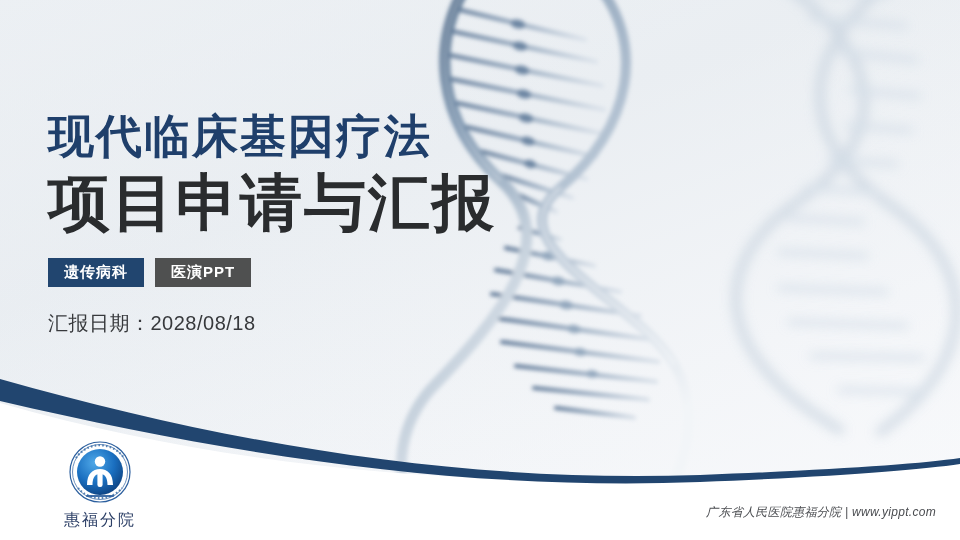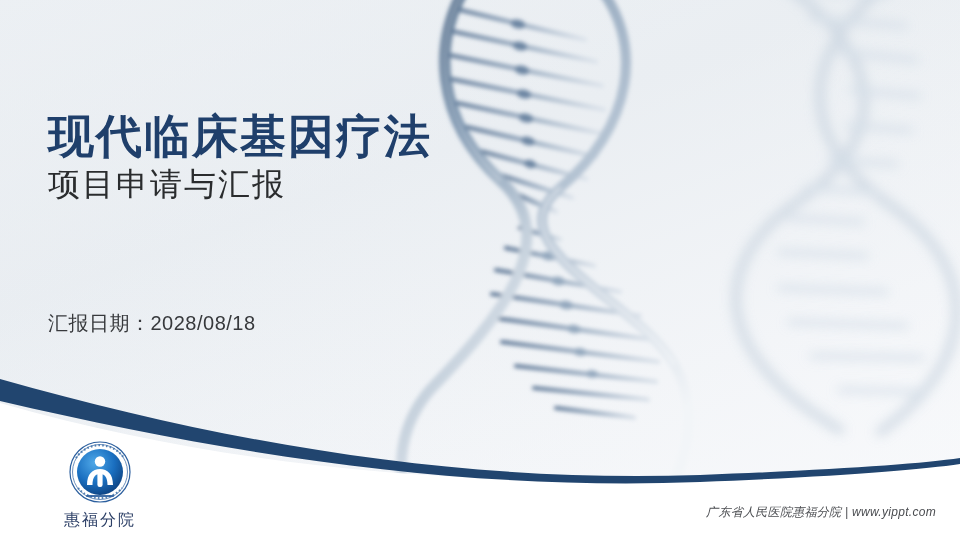--- a/index.html
+++ b/index.html
@@ -55,22 +55,22 @@
   }
   .title-line1 {
     font-size: 46px;
     font-weight: bold;
     color: #1f3f6b;
     letter-spacing: 2px;
     line-height: 1.24;
     white-space: nowrap;
   }
   .title-line2 {
-    font-size: 32px;
-    font-weight: normal;
+    font-size: 62px;
+    font-weight: bold;
     color: #2a2c2e;
     letter-spacing: 2px;
     line-height: 1.24;
     white-space: nowrap;
   }
 
   
   .tag-row {
     position: absolute;
     left: 48px;
@@ -266,20 +266,24 @@
       <path d="M0 14 C 240 82, 470 118, 700 110 C 830 105, 920 99, 960 93
                L960 99 C 920 105, 830 112, 700 117 C 470 126, 240 92, 0 36 Z" fill="#21456f"></path>
     </svg>
   </div>
 
   <div class="title-block">
     <div class="title-line1">现代临床基因疗法</div>
     <div class="title-line2">项目申请与汇报</div>
   </div>
 
+  <div class="tag-row">
+    <div class="tag tag-blue">遗传病科</div>
+    <div class="tag tag-gray">医演PPT</div>
+  </div>
 
   <div class="date-line">汇报日期：2028/08/18</div>
 
   <div class="logo">
     <svg width="120" height="92" viewBox="0 0 120 92">
       <defs>
         <radialGradient id="discGrad" cx="38%" cy="30%" r="78%">
           <stop offset="0%" stop-color="#4fa8e8"></stop>
           <stop offset="55%" stop-color="#1a6fc0"></stop>
           <stop offset="100%" stop-color="#0c3d7a"></stop>

